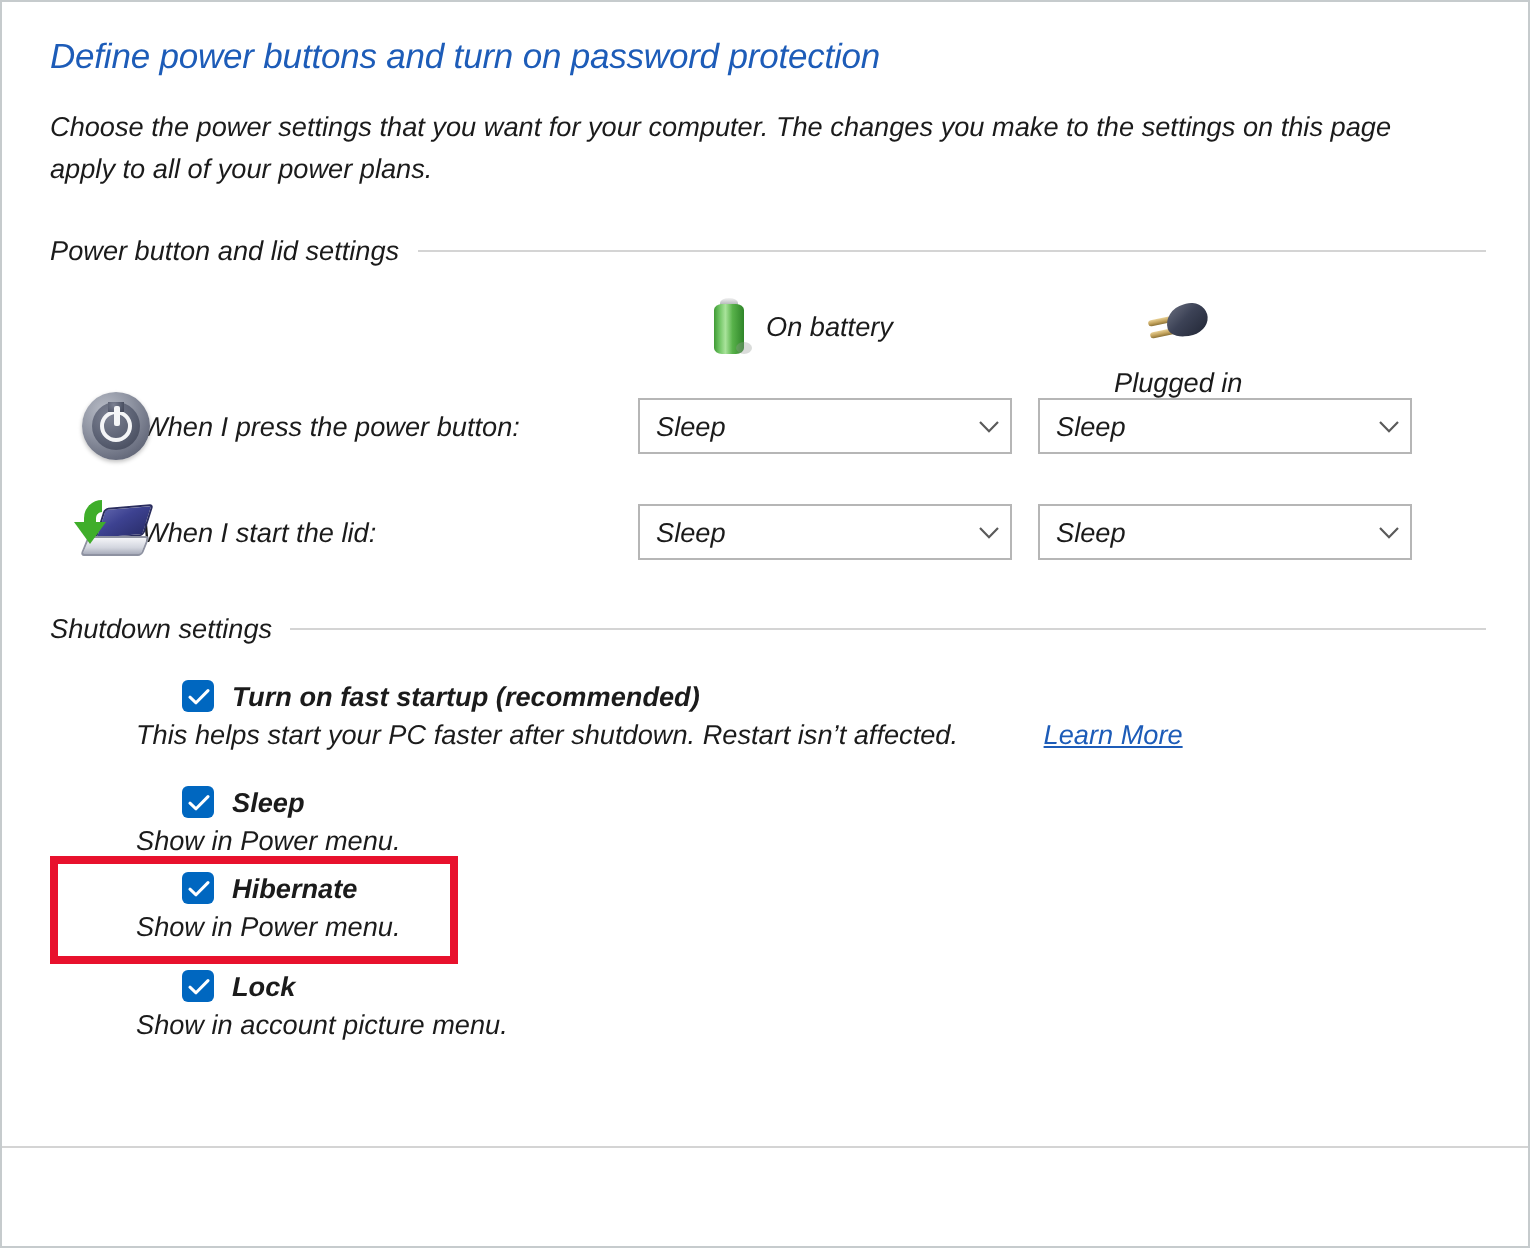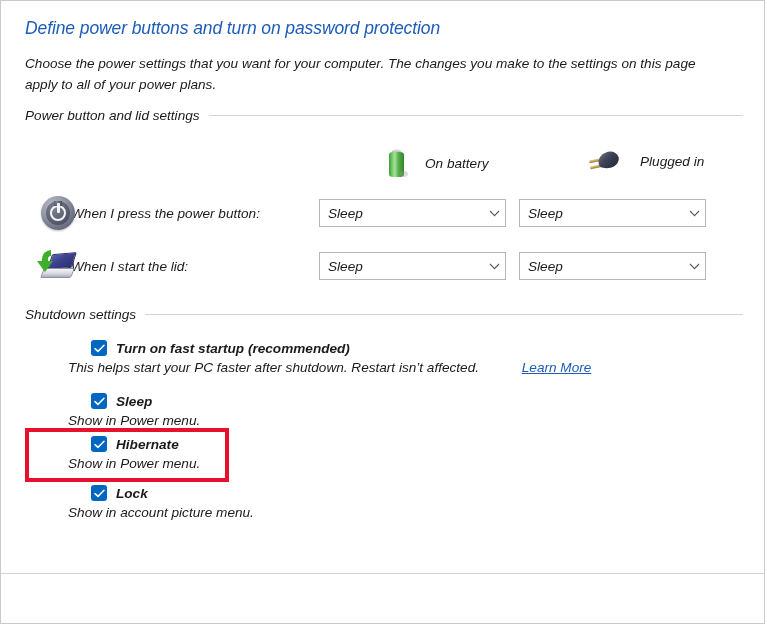--- a/index.html
+++ b/index.html
@@ -63,37 +63,36 @@
   }
   .group-head .ghl {
     white-space: nowrap;
     padding-right: 9px;
   }
   .group-head .ghline {
     flex: 1;
     height: 1px;
     background: #d4d4d4;
   }
-  #gh-power { top: 107px; }
+  #gh-power { top: 117px; }
   #gh-shutdown { top: 306px; justify-content: space-between; }
 
   
   .col-head {
     position: absolute;
     display: flex;
     align-items: center;
-    gap: 21px;
+    gap: 11px;
     font-size: 13.6px;
     color: #1b1b1b;
     top: 148px;
     white-space: nowrap;
-    margin-left: 32px;
   }
   #col-battery { left: 356px; }
-  #col-plugged { left: 556px; }
+  #col-plugged { left: 556px; flex-direction: column; }
 
   
   .icon-battery {
     position: relative;
     width: 15px;
     height: 28px;
     flex: none;
   }
   .icon-battery .cap {
     position: absolute;

